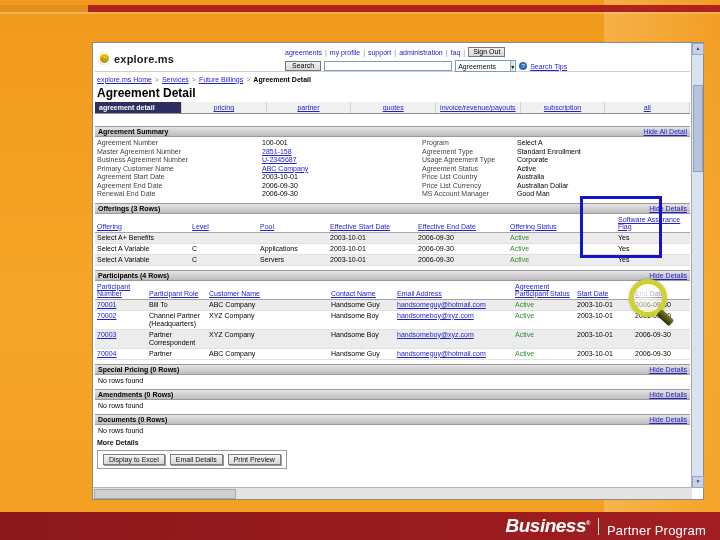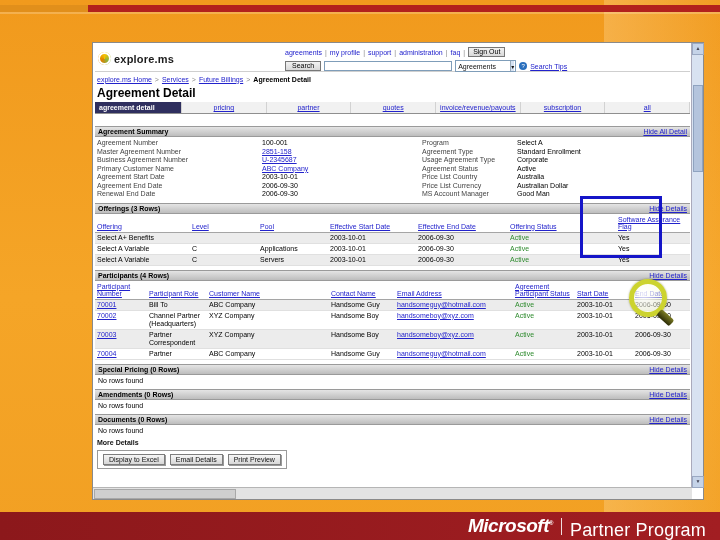--- a/index.html
+++ b/index.html
@@ -99,21 +99,21 @@
   .mag-handle{position:absolute;left:30px;top:29px;width:17px;height:8px;border-radius:2px;
       background:linear-gradient(#7c7c24,#2c2c06);transform:rotate(42deg);transform-origin:left center;}
 
   
   .footer{position:absolute;left:0;top:512px;width:720px;height:28px;
       background:linear-gradient(90deg,#8c181b,#a21e22);display:flex;align-items:center;
       justify-content:flex-end;gap:8px;padding-right:14px;box-sizing:border-box;z-index:20;}
   .ms-text{color:#fff;font-weight:bold;font-style:italic;font-size:19px;letter-spacing:-0.5px;}
   .ms-text sup{font-size:6px;font-style:normal;vertical-align:super;}
   .divider{width:1px;height:17px;background:rgba(255,255,255,0.85);}
-  .pp-text{color:#fff;font-size:18px;letter-spacing:0.2px;margin-top:8px;}
+  .pp-text{color:#fff;font-size:13px;letter-spacing:0.2px;margin-top:8px;}
 </style>
 </head>
 <body>
 
 <div class="right-band"></div>
 <div class="stripe-left"></div>
 <div class="stripe-red"></div>
 <div class="stripe-thin"></div>
 
 <div class="window">
@@ -425,16 +425,16 @@
 </div>
 
 <div class="highlight-box"></div>
 
 <div class="magnifier">
   <div class="mag-circle"></div>
   <div class="mag-handle"></div>
 </div>
 
 <div class="footer">
-  <span class="ms-text"><span>Microsoft</span><sup>®</sup></span>
+  <span class="ms-text"><span>Business</span><sup>®</sup></span>
   <span class="divider"></span>
   <span class="pp-text">Partner Program</span>
 </div>
 
 </body></html>

